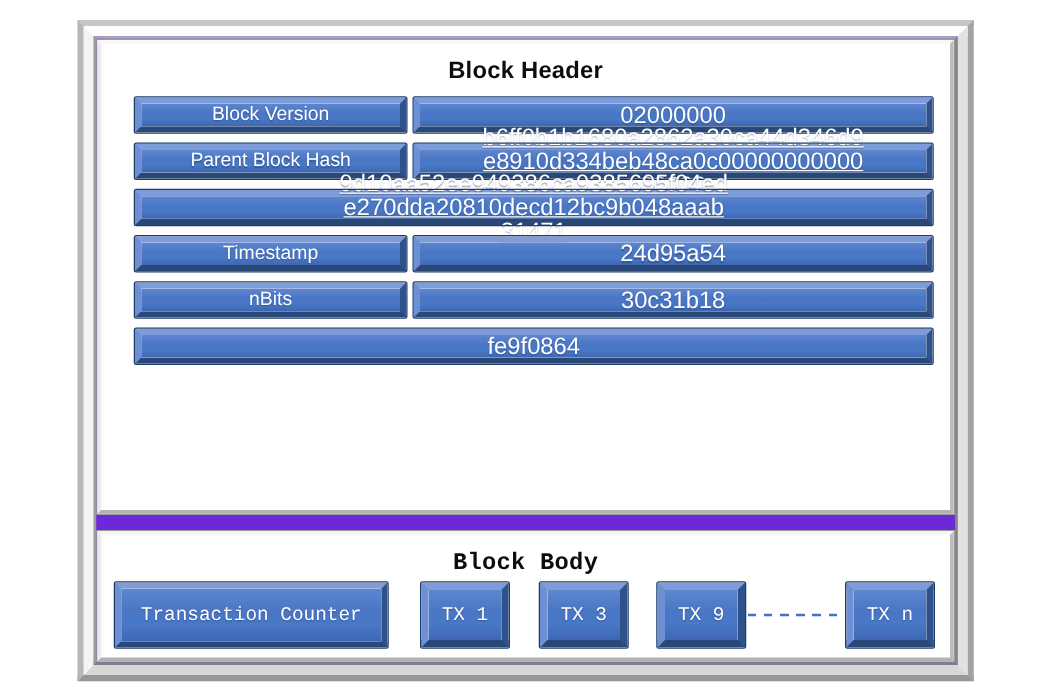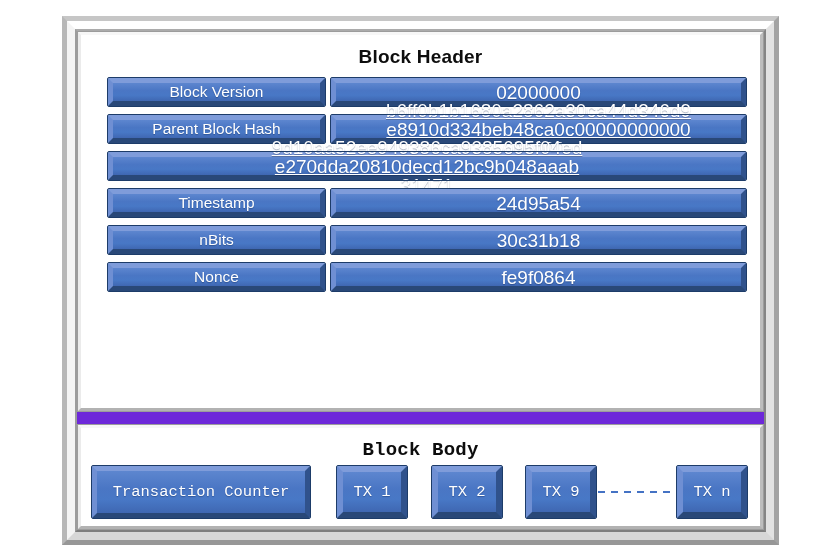--- a/index.html
+++ b/index.html
@@ -100,33 +100,32 @@
             <div class="bevel-box label-box">Timestamp</div>
             <div class="bevel-box value-box">24d95a54</div>
           </div>
 
           <div class="row">
             <div class="bevel-box label-box">nBits</div>
             <div class="bevel-box value-box">30c31b18</div>
           </div>
 
           <div class="row">
-            <div class="bevel-box label-box">Nonce</div>
             <div class="bevel-box value-box">fe9f0864</div>
           </div>
 
         </div>
       </section>
 
       <section class="panel body-panel">
         <div class="panel-title">Block Body</div>
         <div class="body-row">
           <div class="bevel-box tc-box">Transaction Counter</div>
           <div class="bevel-box tx-box tx1">TX 1</div>
-          <div class="bevel-box tx-box tx2">TX 2</div>
+          <div class="bevel-box tx-box tx2">TX 3</div>
           <div class="bevel-box tx-box tx3">TX 9</div>
           <div class="connector"></div>
           <div class="bevel-box tx-box">TX n</div>
         </div>
       </section>
 
     </div>
   </div>
 </div>
 

